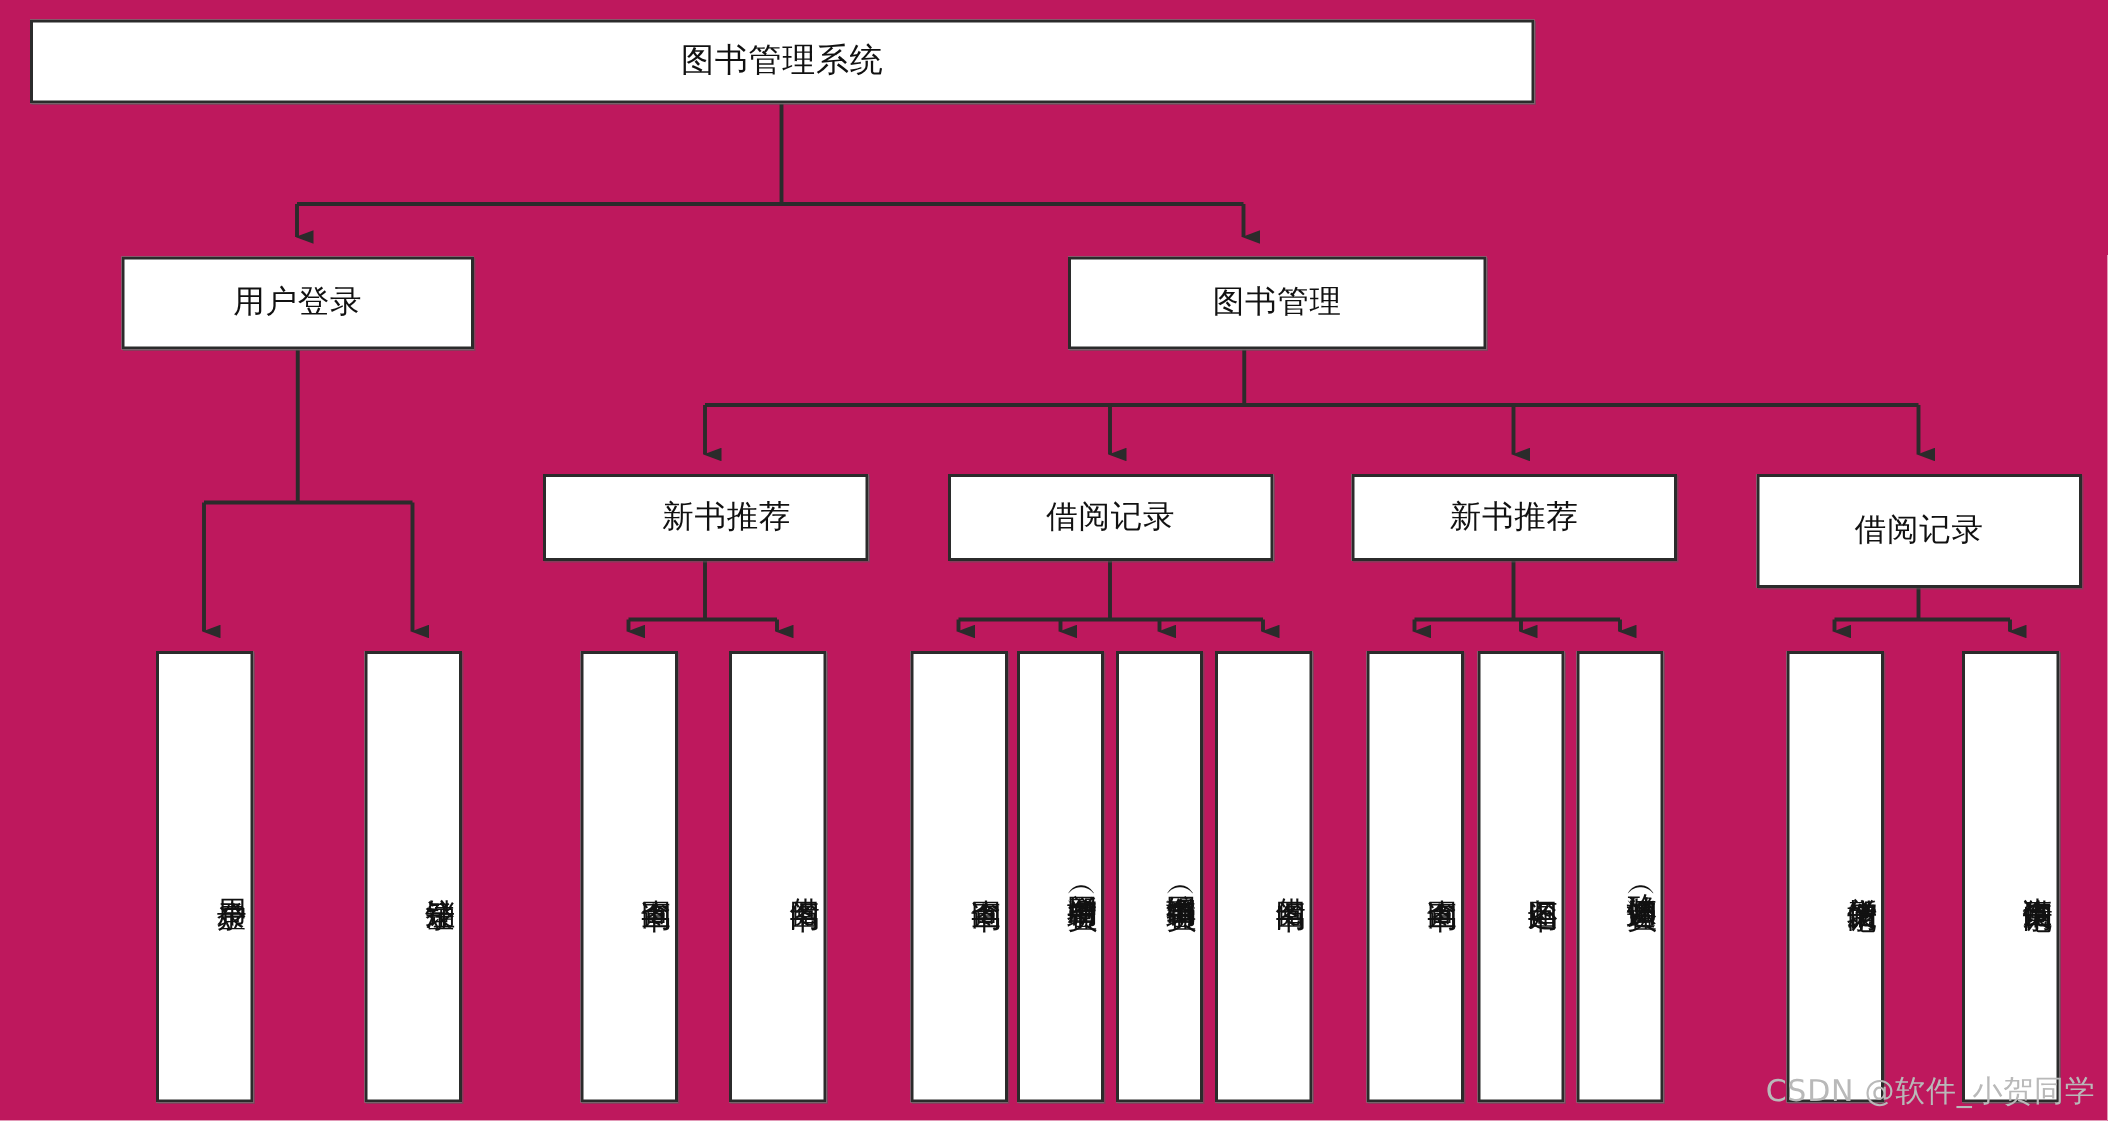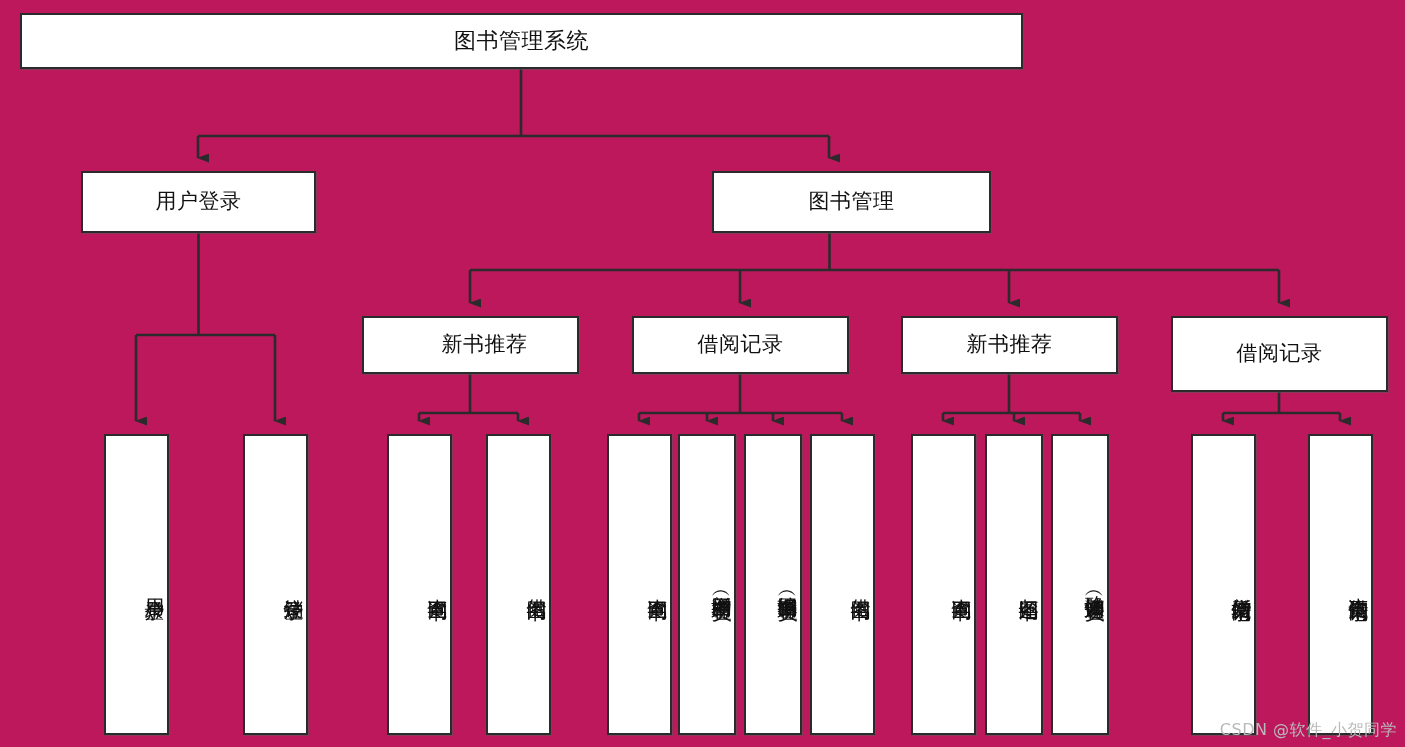--- a/index.html
+++ b/index.html
@@ -59,21 +59,21 @@
     text-orientation: upright;
     display: block;
   }
   .node.root {
     font-size: 22px;
   }
   #watermark {
     position: absolute;
     right: 8px;
     bottom: 6px;
-    font-size: 16px;
+    font-size: 20px;
     color: #b9b9b9;
     letter-spacing: 0.5px;
     white-space: nowrap;
     pointer-events: none;
     margin-top: 32px;
   }
 </style>
 </head>
 <body>
 

